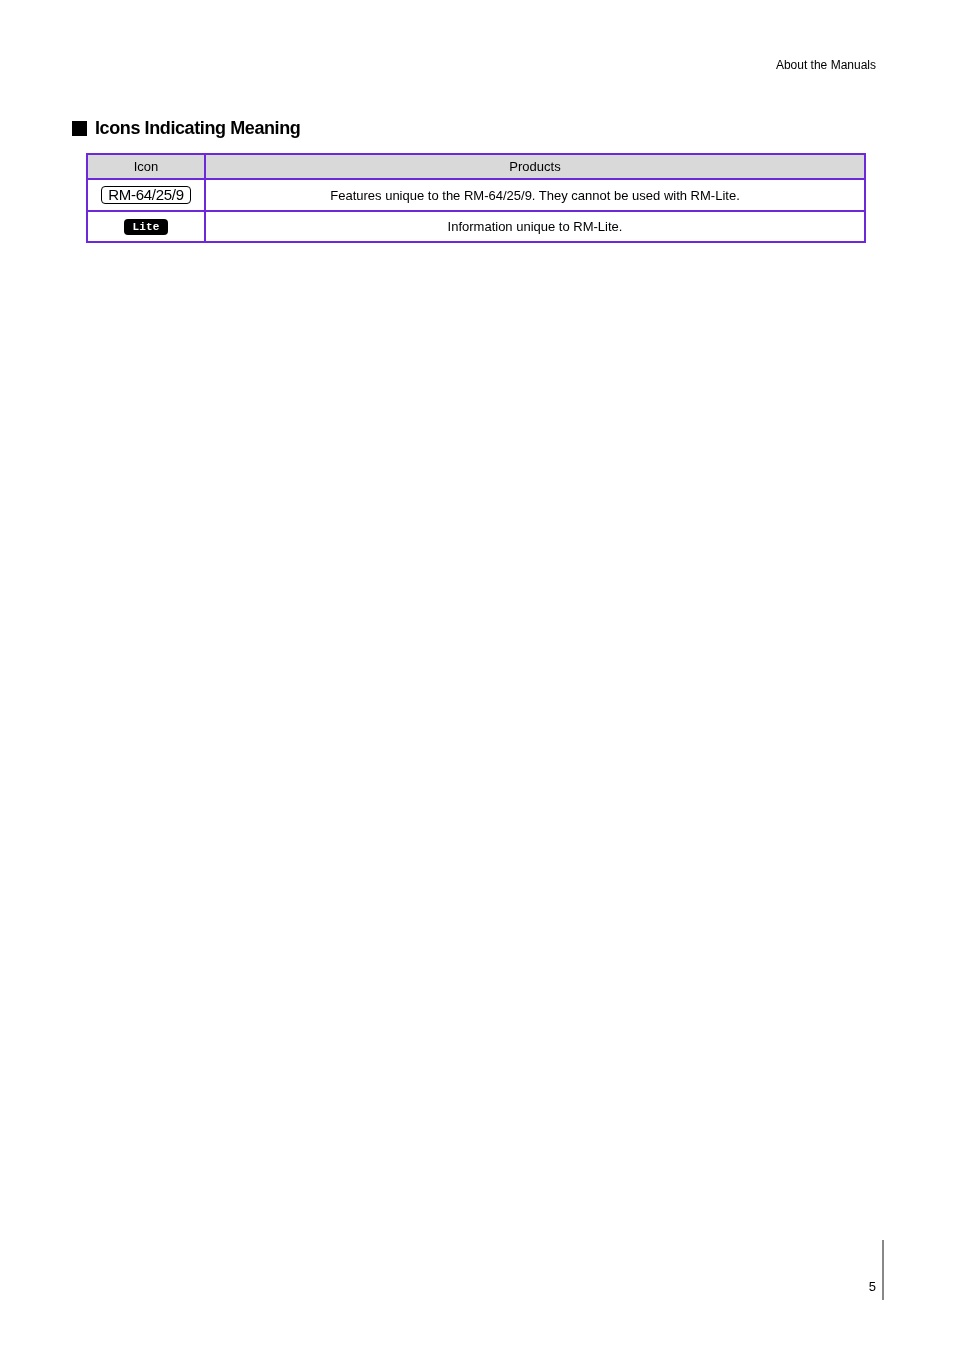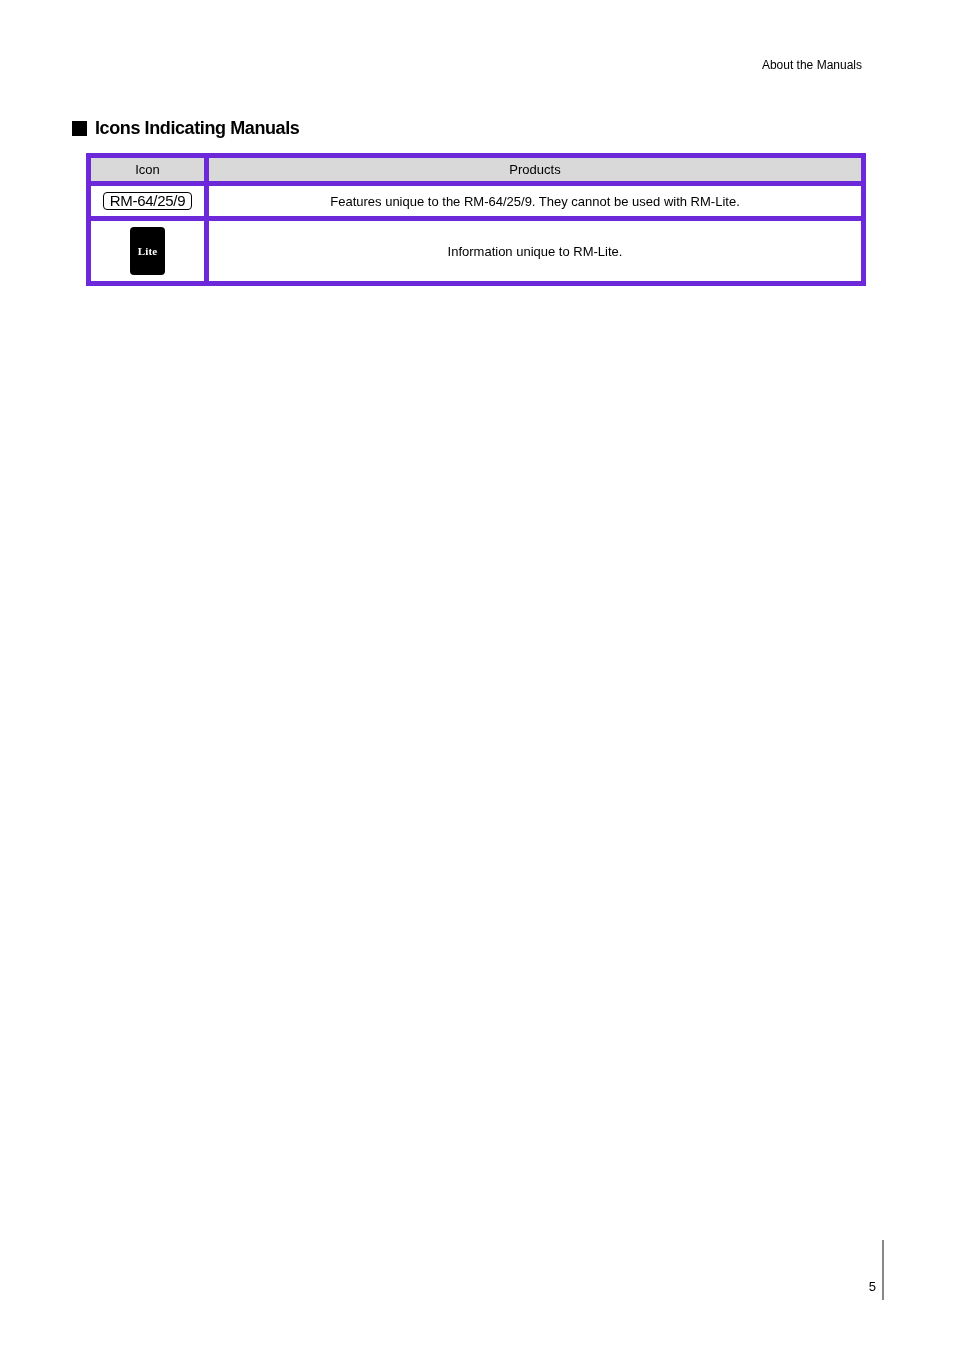--- a/index.html
+++ b/index.html
@@ -1,63 +1,63 @@
 <!DOCTYPE html>
 <html><head>
 <meta charset="utf-8">
 <style>
   * { box-sizing: border-box; margin: 0; padding: 0; }
   html, body { width: 954px; height: 1350px; background: #fff; font-family: Arial, Helvetica, sans-serif; color: #000; }
   .page { position: relative; width: 954px; height: 1350px; padding: 60px 72px 60px 72px; }
-  .header-right { position: absolute; top: 58px; right: 92px; font-size: 12px; color: #000; }
+  .header-right { position: absolute; top: 58px; right: 78px; font-size: 12px; color: #000; }
   .section-title-row { display: flex; align-items: center; margin-top: 58px; margin-bottom: 14px; }
   .bullet { width: 15px; height: 15px; background: #000; margin-right: 8px; flex: 0 0 auto; }
   .section-title { font-size: 18px; font-weight: bold; font-family: "Arial Narrow", Arial, sans-serif; letter-spacing: -0.4px; }
   .intro { font-size: 13px; color: #000; margin-bottom: 14px; }
   table.icon-table { border-collapse: collapse; width: 780px; margin-left: 14px; }
-  table.icon-table th, table.icon-table td { border: 5px solid #6d28d9; font-size: 13px; vertical-align: middle; }
+  table.icon-table th, table.icon-table td { border: 2px solid #6d28d9; font-size: 13px; vertical-align: middle; }
   table.icon-table th { background: #d9d9d9; font-weight: normal; text-align: center; padding: 4px 6px; }
   table.icon-table th.icon-col { width: 118px; }
   table.icon-table td { padding: 6px 8px; text-align: center; }
   table.icon-table td.icon-cell { text-align: center; }
   .badge-outline {
     display: inline-block;
     border: 1px solid #000;
     border-radius: 4px;
     padding: 0 6px;
     font-size: 15px;
     line-height: 16px;
     background: #fff;
     font-family: Arial, sans-serif;
     letter-spacing: -0.3px;
   }
   .badge-solid {
     display: inline-block;
     background: #000;
     color: #fff;
     border-radius: 4px;
-    padding: 16px 8px;
+    padding: 0 8px;
     font-size: 11px;
     line-height: 16px;
     font-weight: bold;
-    font-family: Liberation Serif, serif;
+    font-family: Liberation Mono, monospace;
     letter-spacing: 0.2px;
   }
   .page-number { position: absolute; bottom: 56px; right: 78px; font-size: 13px; }
   .side-rule { position: absolute; right: 70px; bottom: 50px; width: 2px; height: 60px; background: #888; }
 </style>
 </head>
 <body>
 
 <div class="page">
   <div class="header-right">About the Manuals</div>
 
   <div class="section-title-row">
     <span class="bullet"></span>
-    <span class="section-title">Icons Indicating Manuals</span>
+    <span class="section-title">Icons Indicating Meaning</span>
   </div>
 
 
   <table class="icon-table">
     <thead>
       <tr>
         <th class="icon-col">Icon</th>
         <th>Products</th>
       </tr>
     </thead>

